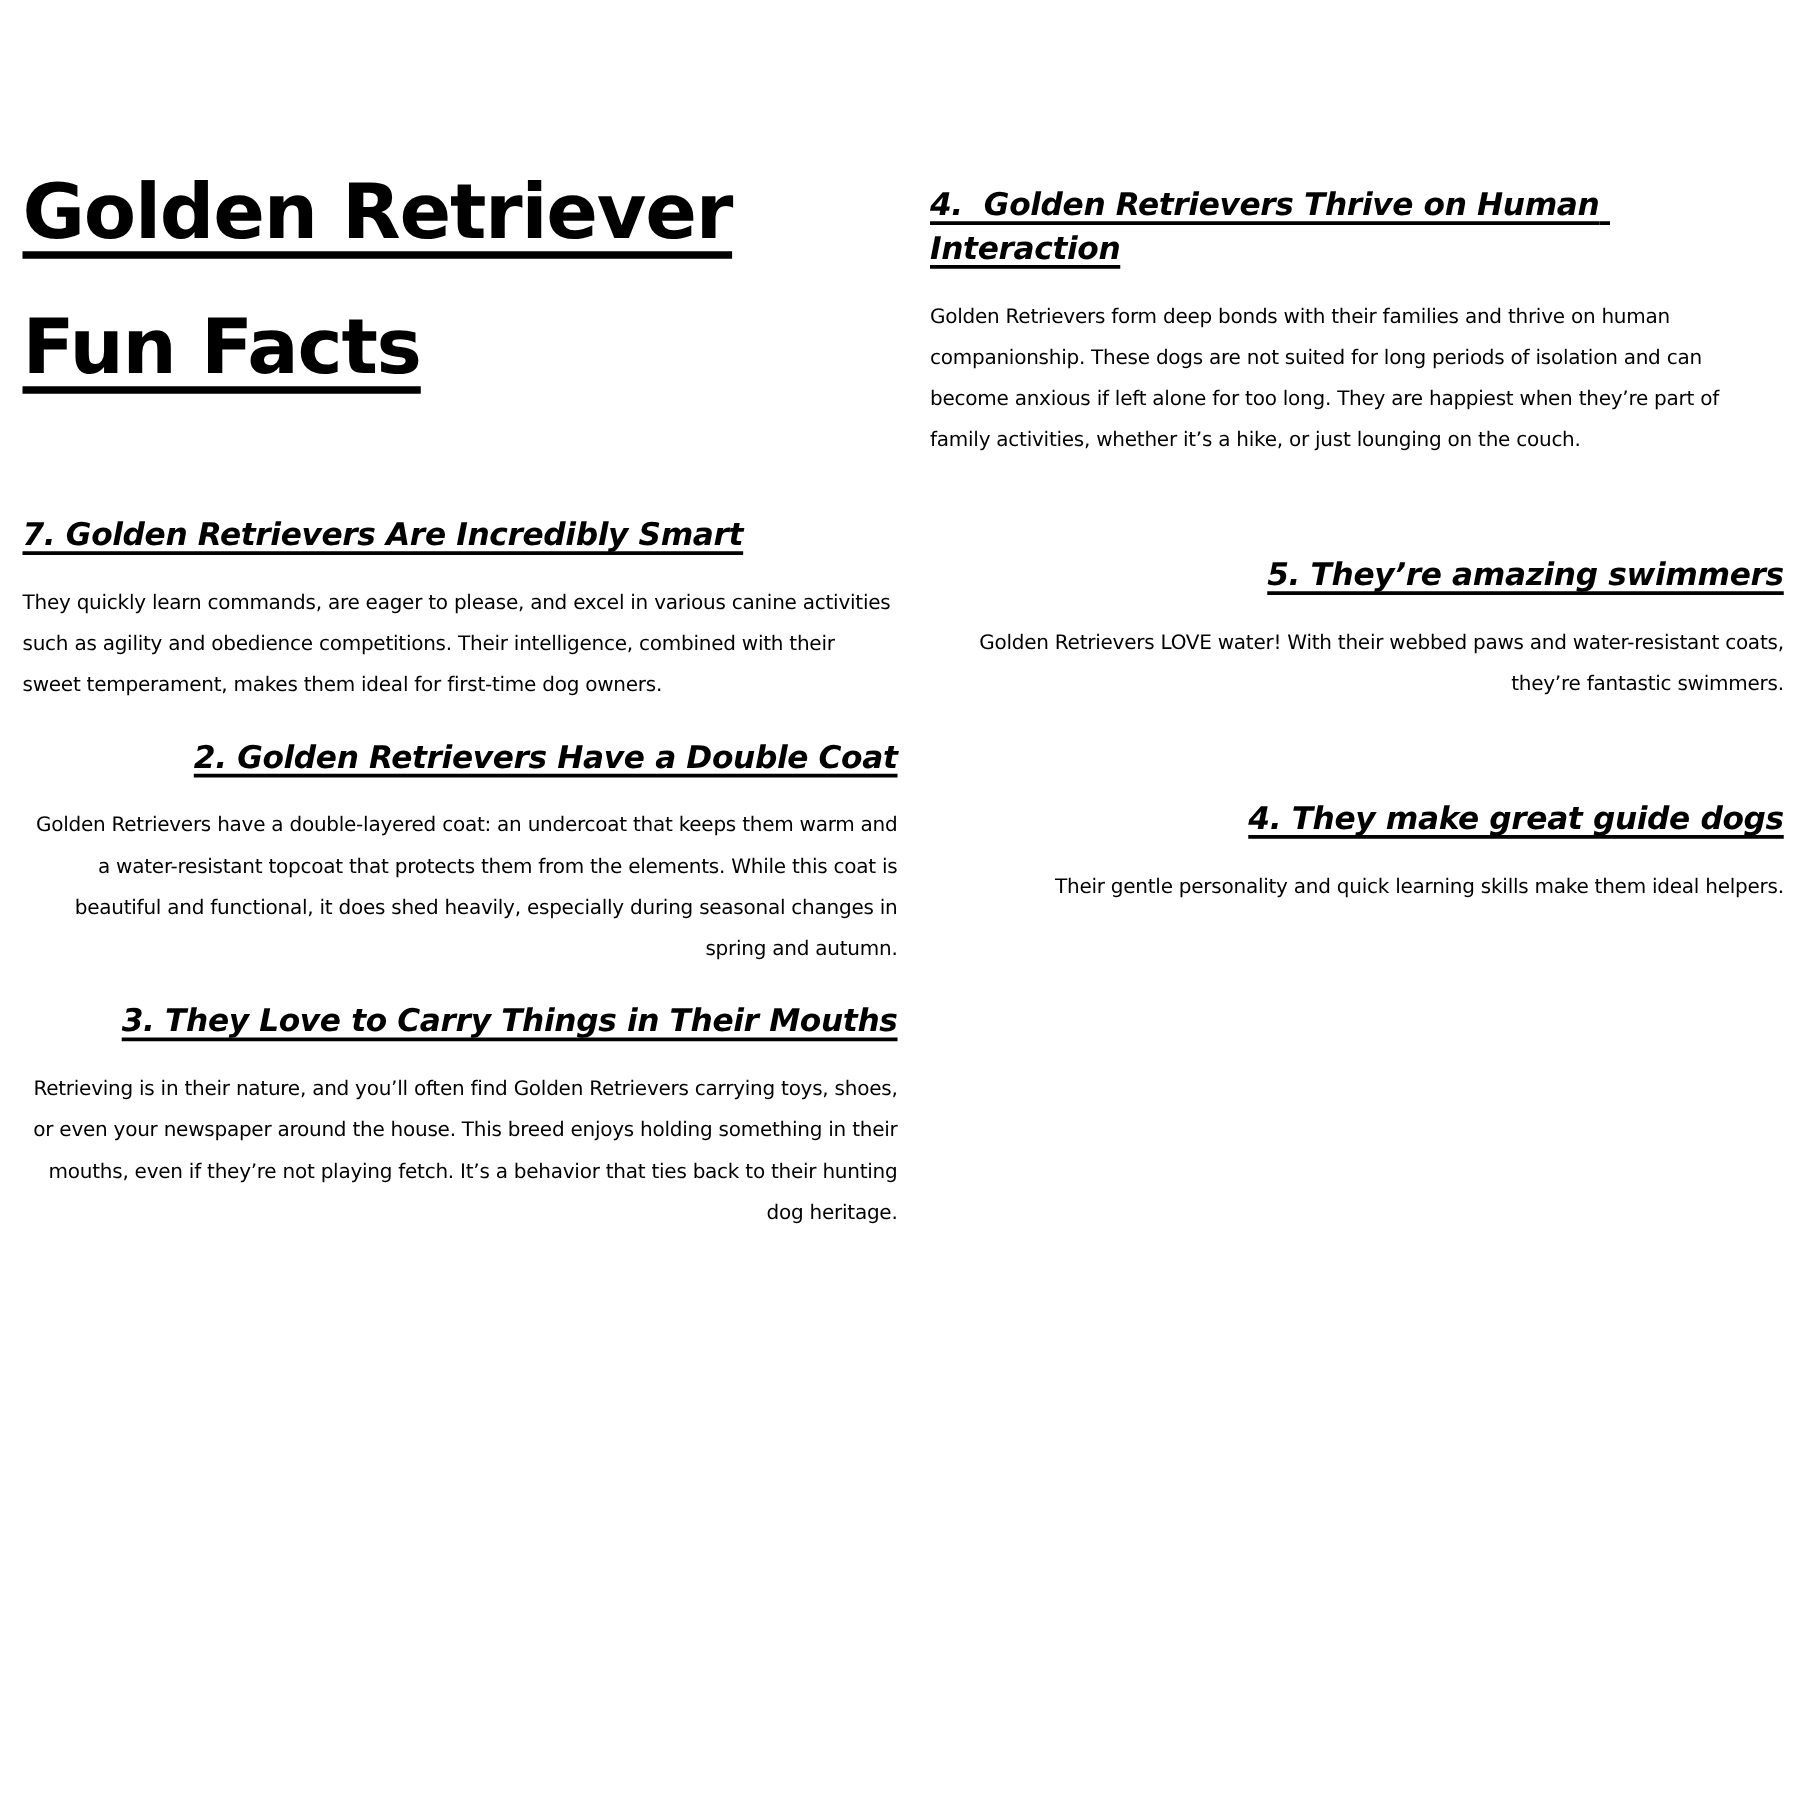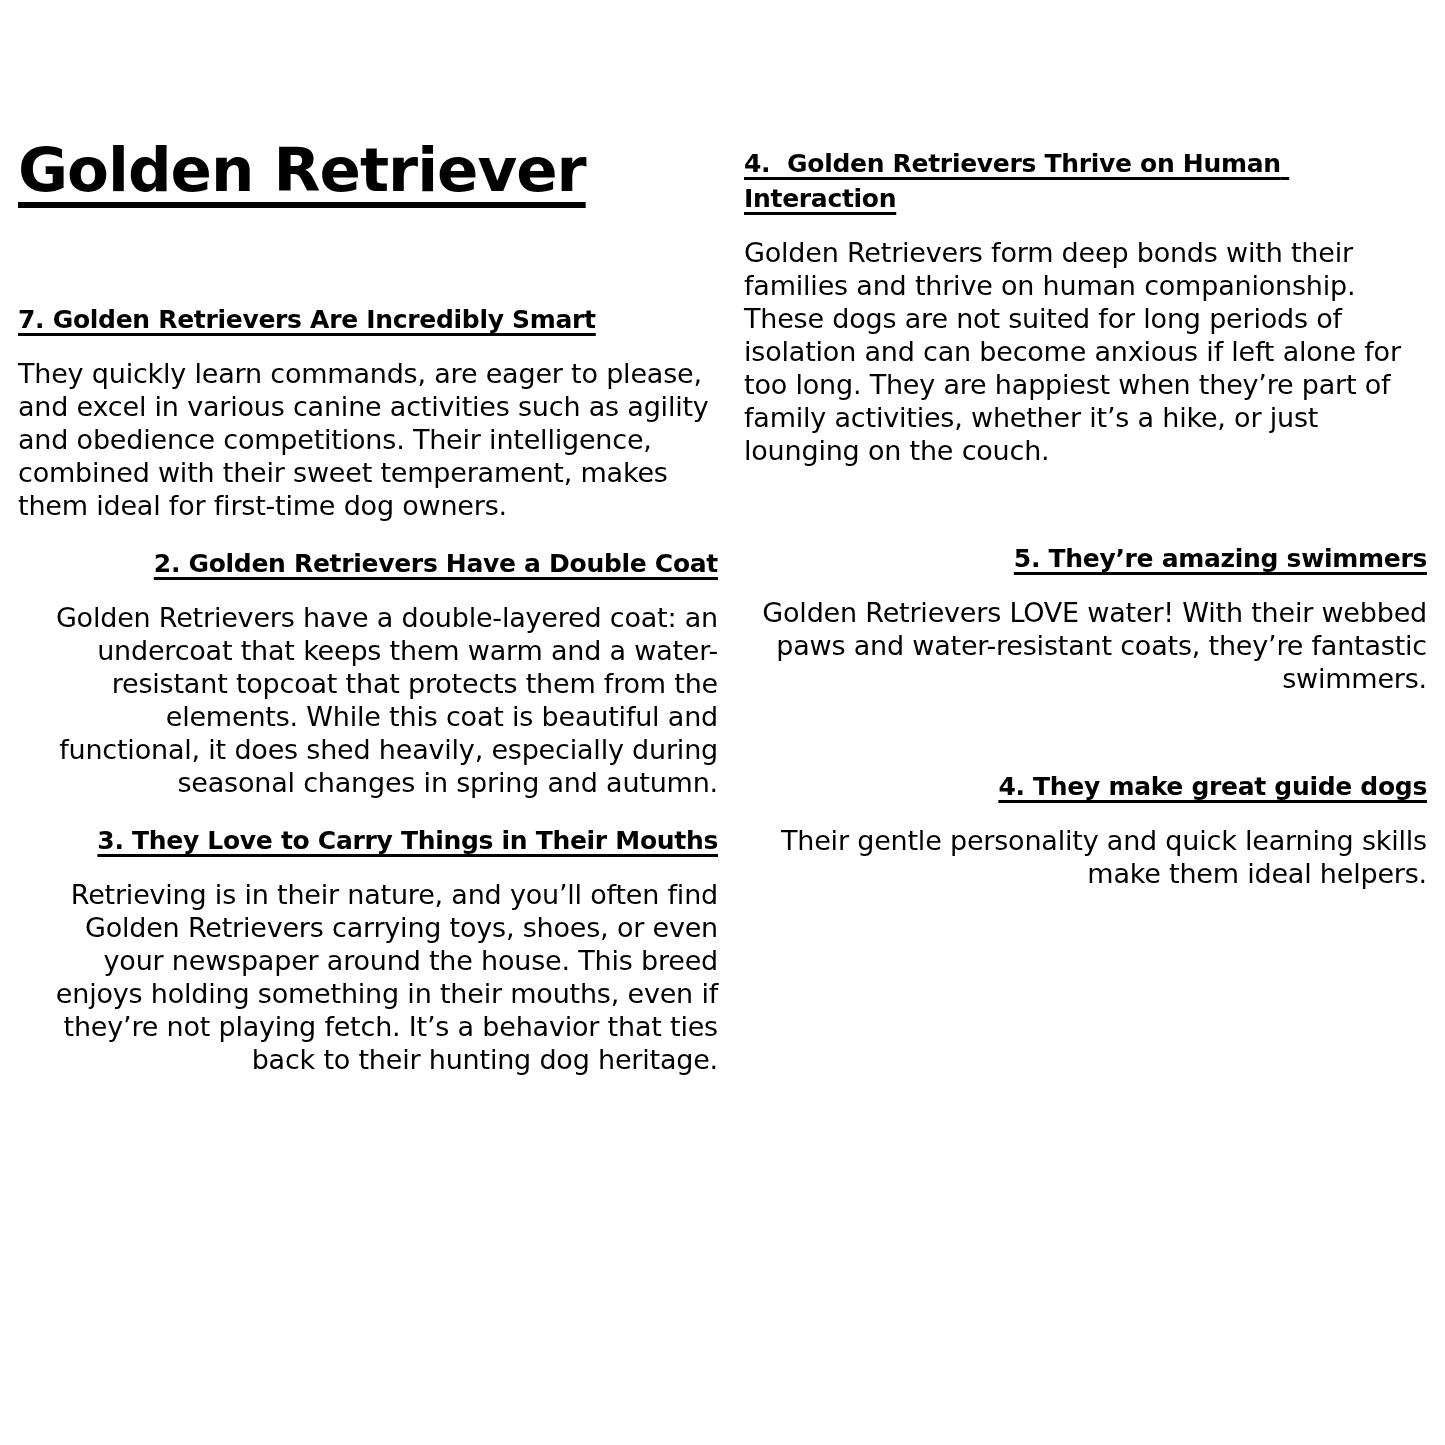--- a/index.html
+++ b/index.html
@@ -45,38 +45,40 @@
   .section h2 {
     font-size: 25px;
     font-weight: bold;
     line-height: 35px;
     letter-spacing: -0.3px;
     margin: 0 0 20px 0;
     text-decoration: underline;
     text-decoration-thickness: 2.5px;
     text-underline-offset: 5px;
     white-space: pre-wrap;
+    font-style: italic;
   }
   .section p {
-    font-size: 27px;
+    font-size: 16px;
     line-height: 33px;
     letter-spacing: -0.2px;
     margin: 0 0 16px 0;
   }
   .section p:last-child { margin-bottom: 0; }
 </style>
 </head>
 <body>
 
 <div class="page">
   <div class="columns">
 
     <div class="col-left">
       <h1 class="doc-title">
           <span class="title-line title-line-block">Golden Retriever</span>
+          <span class="title-line title-line-block">Fun Facts</span>
         </h1>
 
       <div class="section">
         <h2>7. Golden Retrievers Are Incredibly Smart</h2>
         <p>They quickly learn commands, are eager to please, and excel in various canine activities such as agility and obedience competitions. Their intelligence, combined with their sweet temperament, makes them ideal for first-time dog owners.</p>
       </div>
 
       <div class="section">
         <h2>2. Golden Retrievers Have a Double Coat</h2>
         <p>Golden Retrievers have a double-layered coat: an undercoat that keeps them warm and a water-resistant topcoat that protects them from the elements. While this coat is beautiful and functional, it does shed heavily, especially during seasonal changes in spring and autumn.</p>

